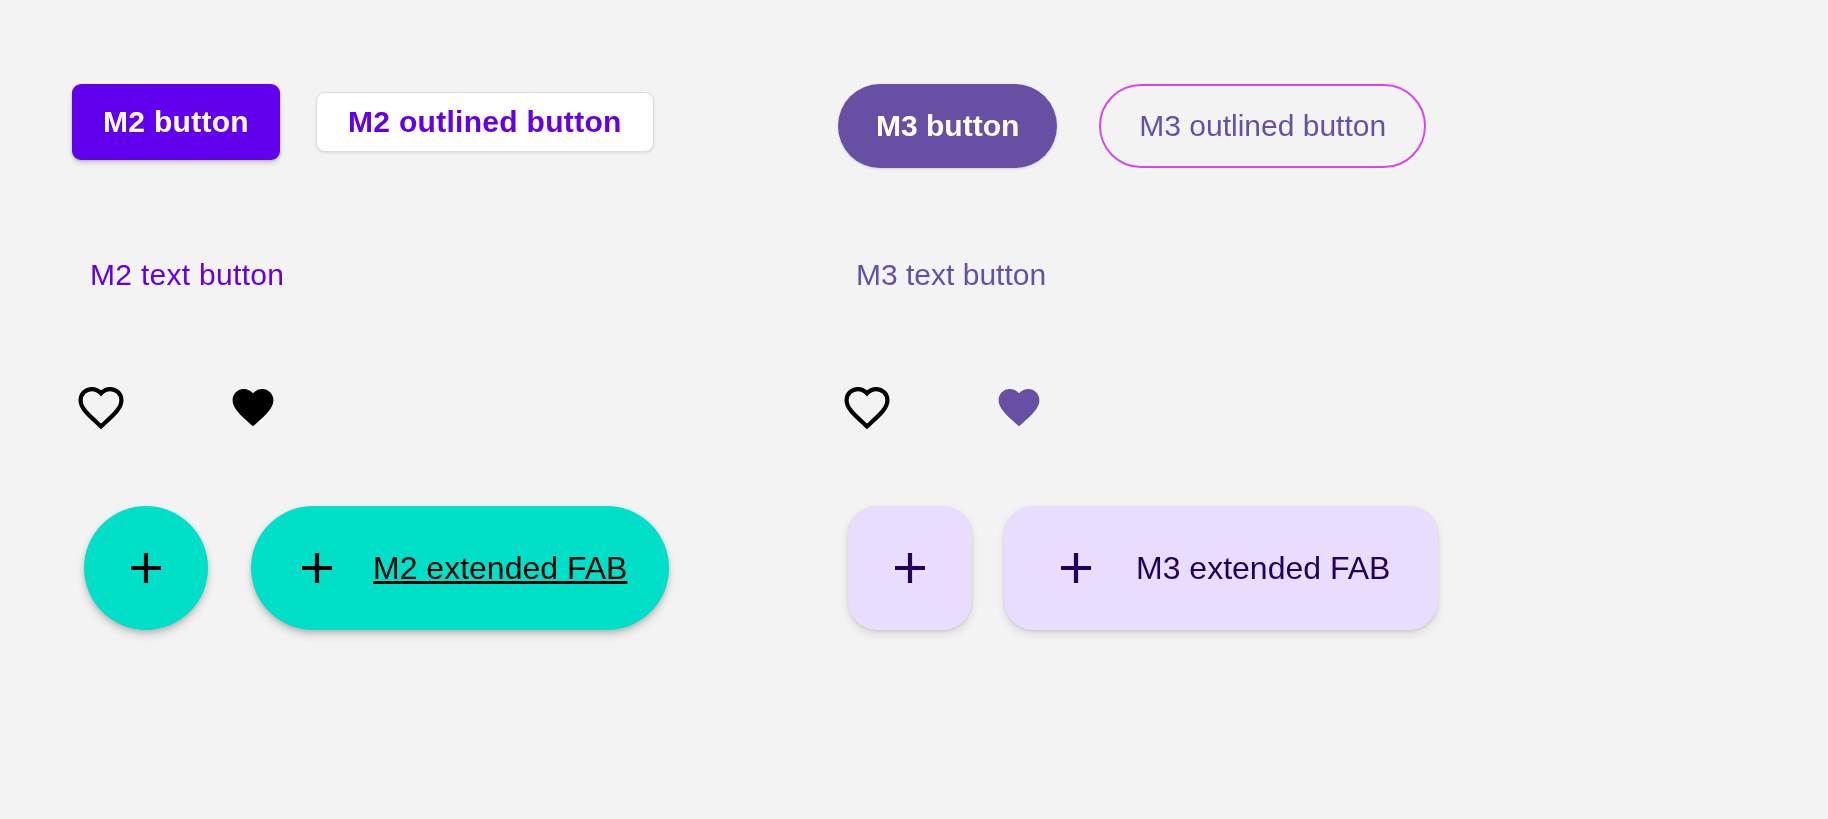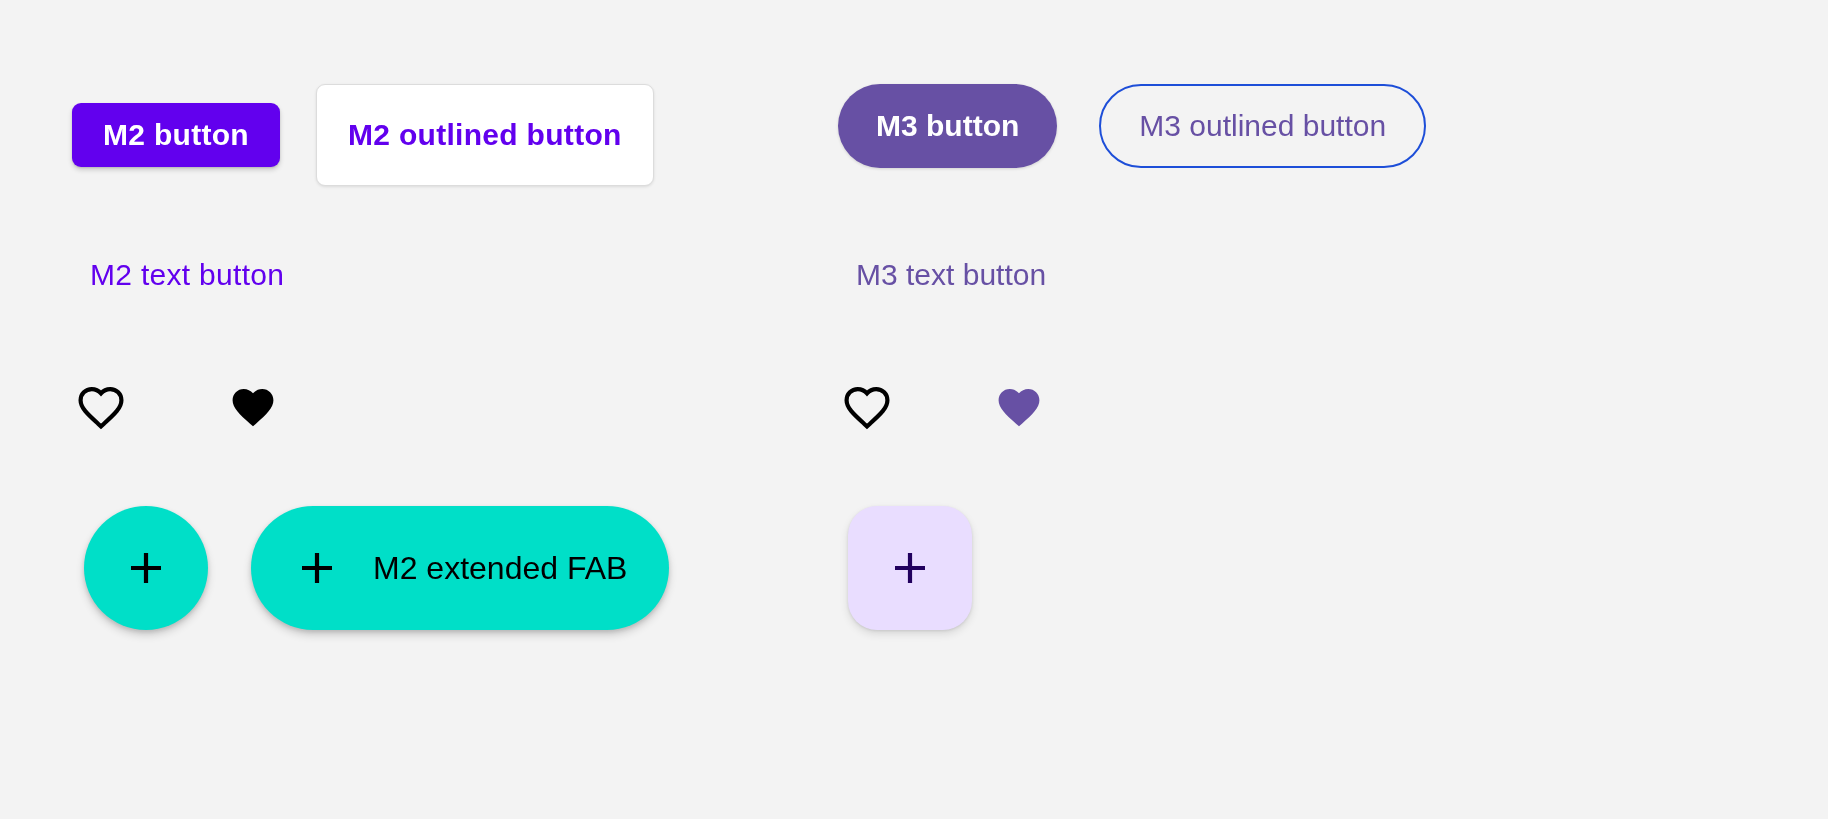--- a/index.html
+++ b/index.html
@@ -44,40 +44,40 @@
   
   .m2-filled {
     background: #6200ee;
     color: #ffffff;
     font-size: 30px;
     font-weight: bold;
     letter-spacing: 0.3px;
     border: none;
     border-radius: 9px;
     padding: 0 31px;
-    height: 64px;
+    height: 76px;
     display: flex;
     align-items: center;
     justify-content: center;
     box-shadow: 0 3px 5px rgba(0,0,0,0.16), 0 1px 2px rgba(0,0,0,0.12);
     cursor: pointer;
     white-space: nowrap;
   }
 
   
   .m2-outlined {
     background: #ffffff;
     color: #6200ee;
     font-size: 30px;
     font-weight: bold;
     letter-spacing: 0.3px;
     border: 1px solid #dcdcdc;
     border-radius: 9px;
     padding: 0 31px;
-    height: 102px;
+    height: 60px;
     display: flex;
     align-items: center;
     justify-content: center;
     box-shadow: 0 1px 3px rgba(0,0,0,0.10);
     cursor: pointer;
     white-space: nowrap;
   }
 
   
   .m2-text {
@@ -109,21 +109,21 @@
     cursor: pointer;
     white-space: nowrap;
   }
 
   
   .m3-outlined {
     background: transparent;
     color: #6750a4;
     font-size: 30px;
     font-weight: normal;
-    border: 2px solid #1d4ed8;
+    border: 2px solid #d946ef;
     border-radius: 999px;
     padding: 0 38px;
     height: 84px;
     display: flex;
     align-items: center;
     justify-content: center;
     cursor: pointer;
     white-space: nowrap;
   }
 
@@ -178,20 +178,21 @@
     gap: 32px;
     padding: 0 42px;
     box-shadow: 0 5px 9px rgba(0,0,0,0.16), 0 2px 4px rgba(0,0,0,0.12);
     cursor: pointer;
   }
   .m2-efab .efab-label {
     color: #000000;
     font-size: 32px;
     font-weight: normal;
     white-space: nowrap;
+    text-decoration: underline;
   }
 
   
   .m3-fab {
     width: 124px;
     height: 124px;
     border-radius: 29px;
     background: #e9ddff;
     border: none;
     display: flex;
@@ -305,15 +306,23 @@
 
   <div class="row m3-fab-row">
     <button class="m3-fab">
       <span class="plus-wrap">
         <svg width="48" height="48" viewBox="0 0 24 24" aria-hidden="true">
           <path d="M12 4.5v15M4.5 12h15" stroke="#21005e" stroke-width="2.1" stroke-linecap="butt"></path>
         </svg>
       </span>
     </button>
 
+    <button class="m3-efab">
+      <span class="plus-wrap">
+        <svg width="48" height="48" viewBox="0 0 24 24" aria-hidden="true">
+          <path d="M12 4.5v15M4.5 12h15" stroke="#21005e" stroke-width="2.1" stroke-linecap="butt"></path>
+        </svg>
+      </span>
+      <span class="efab-label">M3 extended FAB</span>
+    </button>
   </div>
 
 </div>
 
 </body></html>

